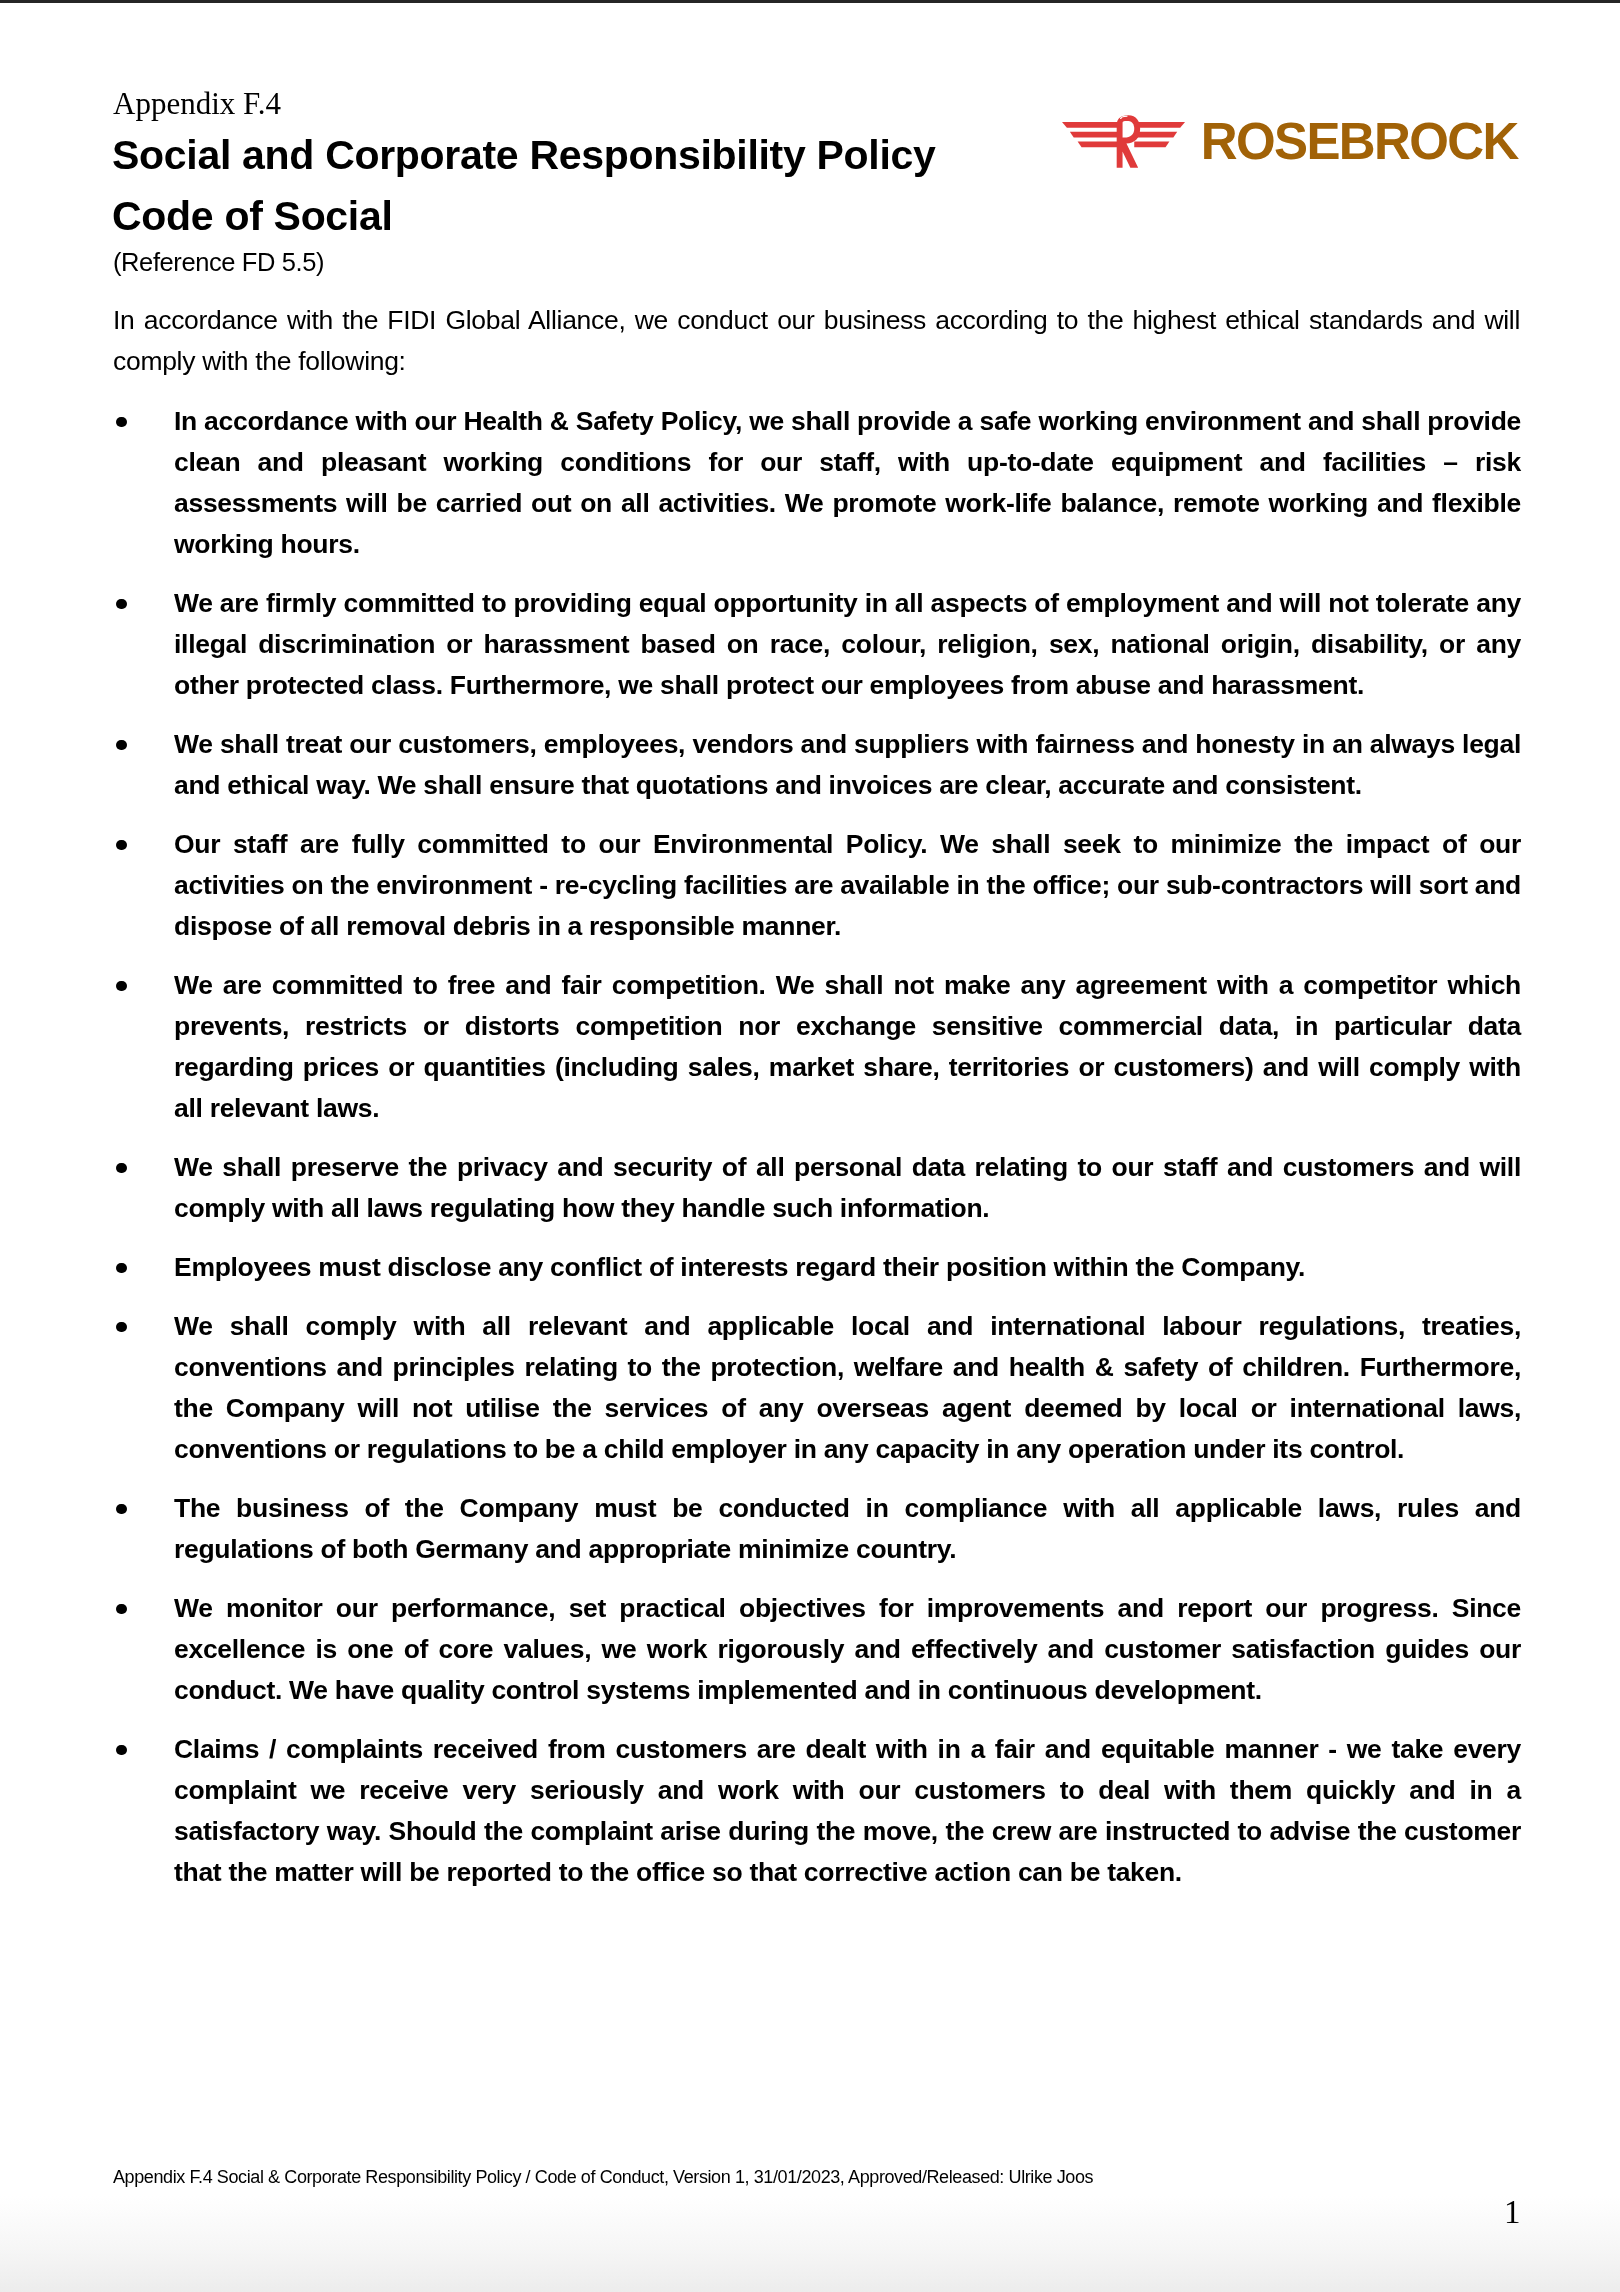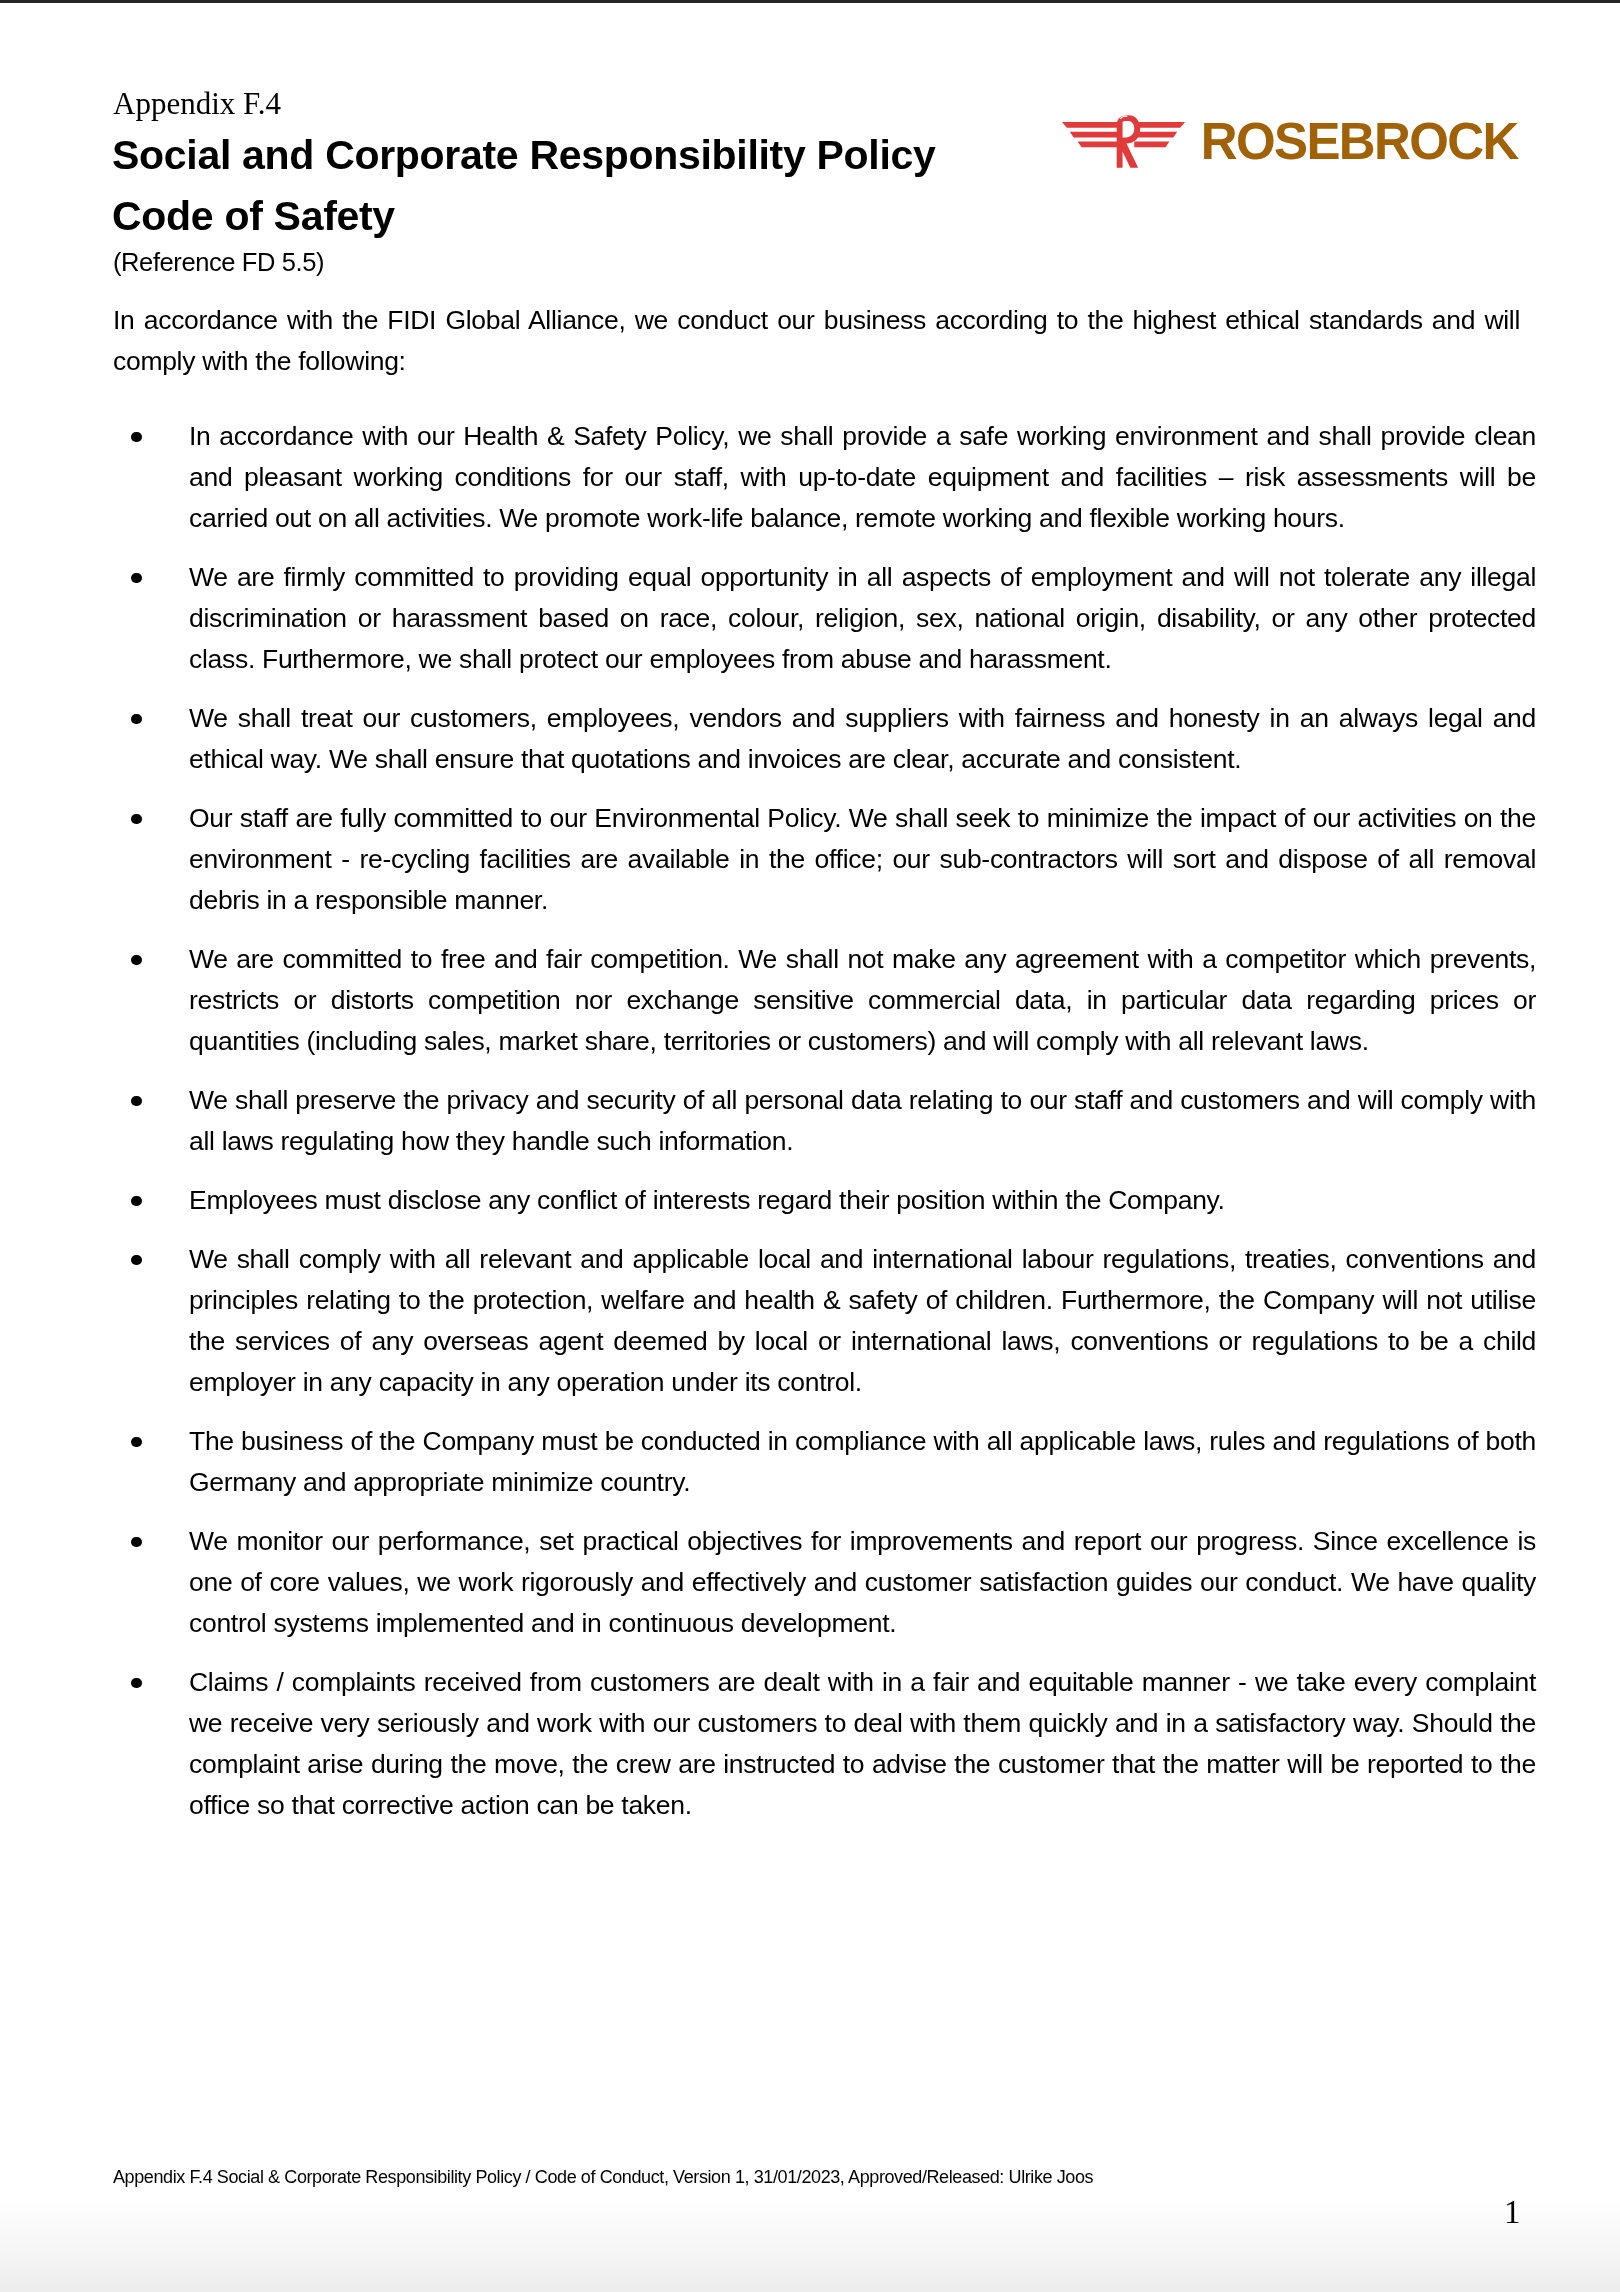--- a/index.html
+++ b/index.html
@@ -94,23 +94,24 @@
     margin: 0;
     font-size: 26.5px;
     line-height: 41px;
     letter-spacing: -0.3px;
     text-align: justify;
   }
   .policy-list {
     position: absolute;
     left: 113px; top: 400px;
     width: 1407px;
-    margin: 16px;
+    margin: 1px;
     padding: 0;
     list-style: none;
+    font-weight: bold;
   }
   .policy-item {
     position: relative;
     padding-left: 60px;
     margin-bottom: 18px;
     font-size: 26.5px;
     line-height: 41px;
     letter-spacing: -0.3px;
     text-align: justify;
   }
@@ -146,21 +147,21 @@
 
 <div class="top-bar"></div>
 <div class="bottom-fade"></div>
 
 <div class="page">
 
   <div class="appendix-label">Appendix F.4</div>
 
   <h1 class="doc-title">
     <span>Social and Corporate Responsibility Policy</span>
-    <span>Code of Safety</span>
+    <span>Code of Social</span>
   </h1>
 
   <div class="reference">(Reference FD 5.5)</div>
 
   <div class="logo">
     <svg class="logo-emblem" viewBox="0 0 128 58" xmlns="http://www.w3.org/2000/svg">
 
       <polygon points="0,9 58,9 58,15 5,15" fill="#e03a3a"></polygon>
       <polygon points="8,19 58,19 58,25 12,25" fill="#e03a3a"></polygon>
       <polygon points="16,29 58,29 58,35 20,35" fill="#e03a3a"></polygon>

